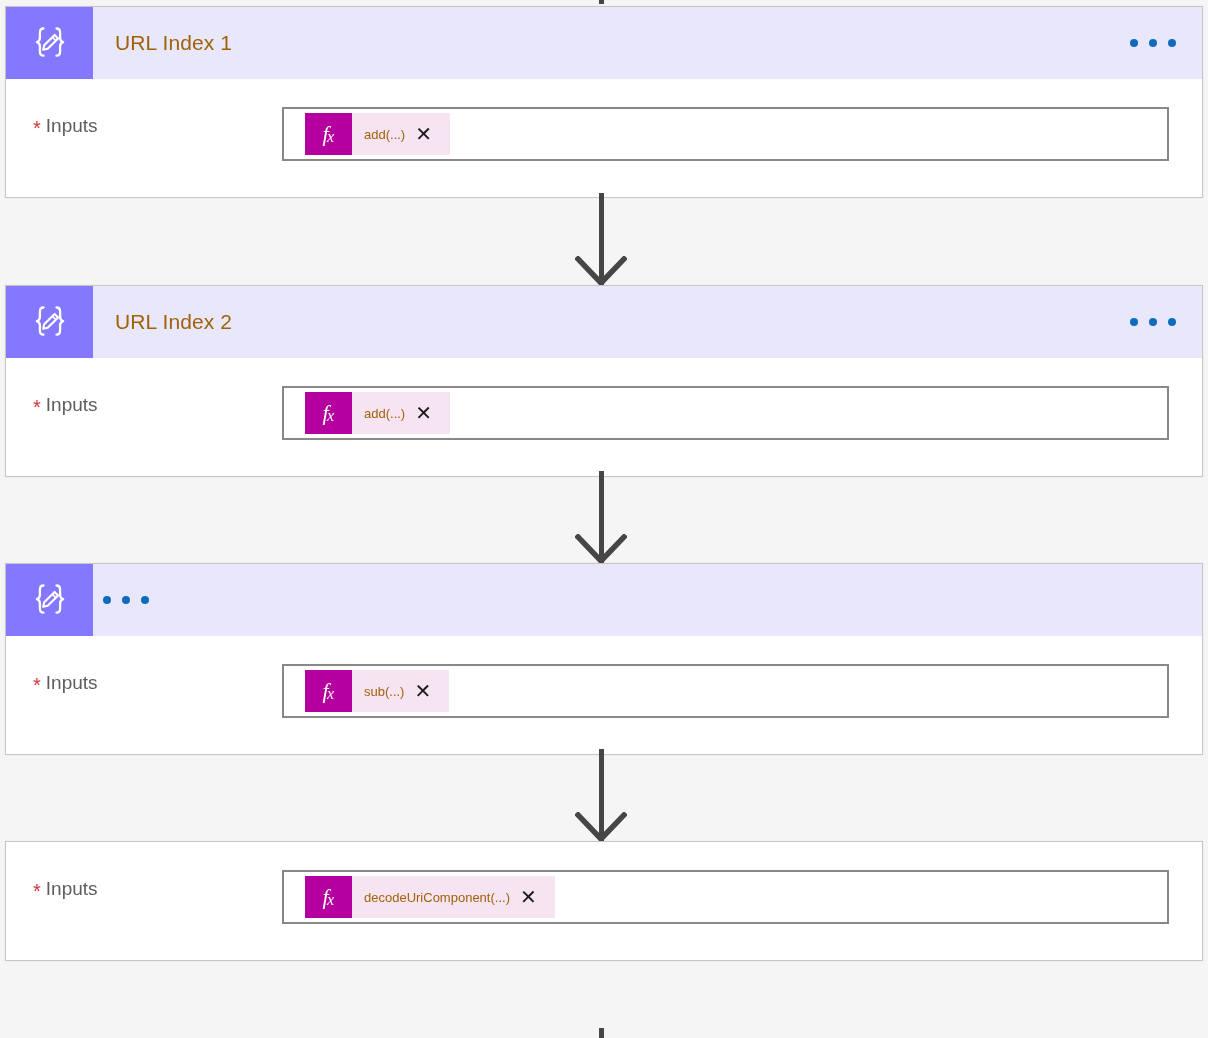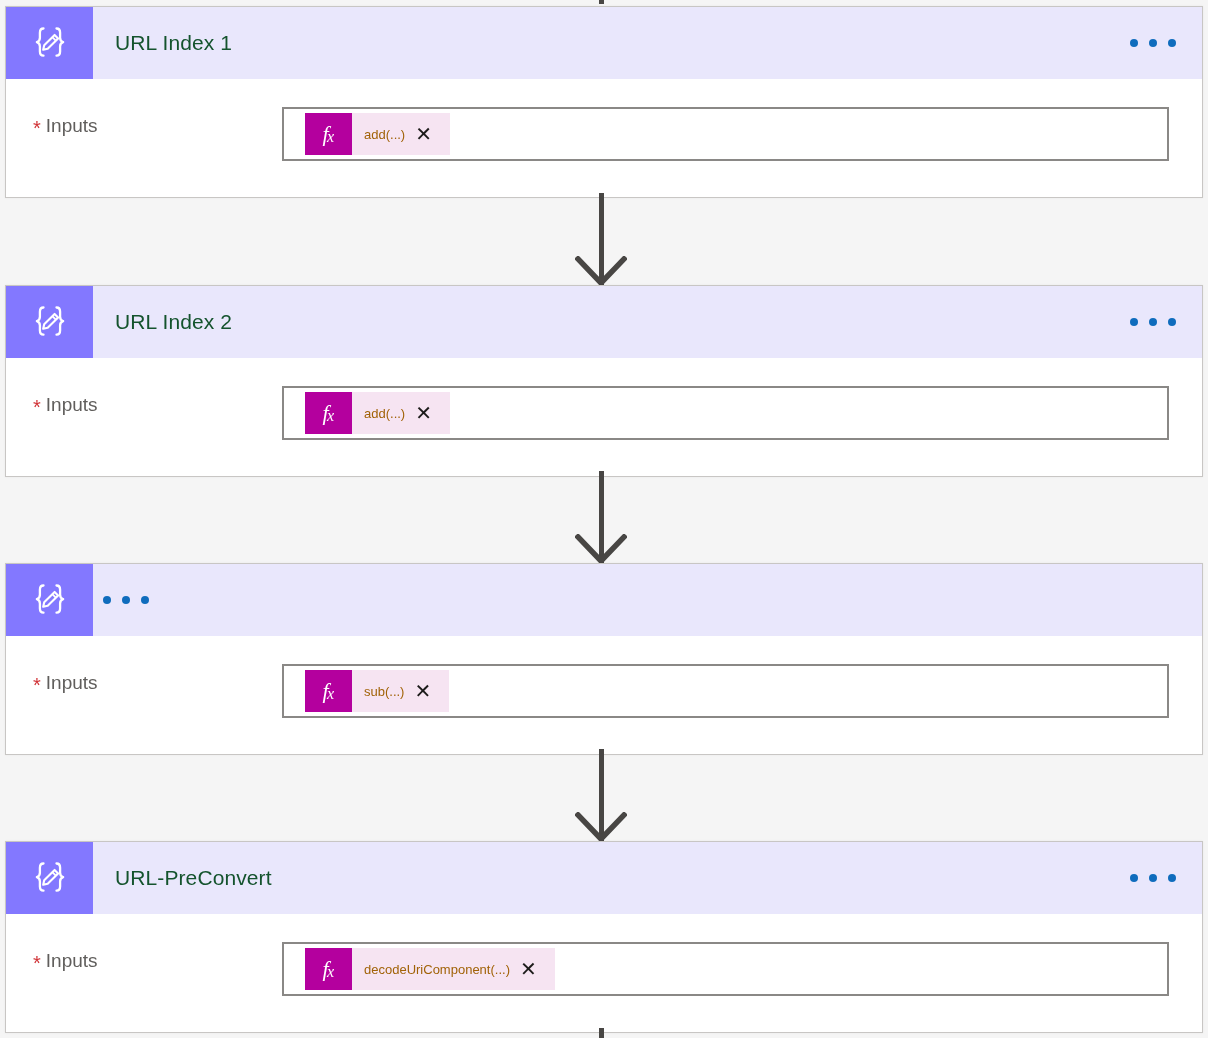--- a/index.html
+++ b/index.html
@@ -83,21 +83,21 @@
     justify-content: center;
   }
   .card-icon-tile svg { display: block; }
 
   .card-title {
     flex: 1;
     display: flex;
     align-items: center;
     padding-left: 22px;
     font-size: 21px;
-    color: #14532d;
+    color: #a16207;
     letter-spacing: 0.1px;
     white-space: nowrap;
     overflow: hidden;
   }
 
   .card-menu {
     display: flex;
     align-items: center;
     justify-content: center;
     gap: 11px;
@@ -325,36 +325,20 @@
   <div class="connector" style="top:749px; height:92px;">
     <div class="c-line"></div>
     <div class="c-head">
       <svg width="52" height="30" viewBox="0 0 52 30" aria-hidden="true">
         <path d="M3 3 L26 27 L49 3" fill="none" stroke="#484644" stroke-width="5.5" stroke-linecap="square"></path>
       </svg>
     </div>
   </div>
 
   <div class="action-card" style="top:841px;">
-    <div class="card-header">
-      <div class="card-icon-tile">
-        <svg width="44" height="44" viewBox="0 0 44 44" aria-hidden="true">
-          <path d="M15.5 7.5c-3 0-3.6 1.6-3.6 4.2v5c0 2.4-.9 3.6-2.9 4.3v.2c2 .7 2.9 1.9 2.9 4.3v5c0 2.6.6 4.2 3.6 4.2" fill="none" stroke="#ffffff" stroke-width="2.3" stroke-linecap="round"></path>
-          <path d="M28.5 7.5c3 0 3.6 1.6 3.6 4.2v5c0 2.4.9 3.6 2.9 4.3v.2c-2 .7-2.9 1.9-2.9 4.3v5c0 2.6-.6 4.2-3.6 4.2" fill="none" stroke="#ffffff" stroke-width="2.3" stroke-linecap="round"></path>
-          <path d="M26.6 13.9l3.5 3.5-10.4 10.4-4.5 1 1-4.5z" fill="none" stroke="#ffffff" stroke-width="2.1" stroke-linejoin="round"></path>
-          <path d="M24.3 16.2l3.5 3.5" fill="none" stroke="#ffffff" stroke-width="1.8"></path>
-        </svg>
-      </div>
-      <div class="card-title">URL-PreConvert</div>
-      <div class="card-menu">
-        <span class="dot"></span>
-        <span class="dot"></span>
-        <span class="dot"></span>
-      </div>
-    </div>
     <div class="card-body">
       <div class="field-label">
         <span class="req-asterisk">*</span>
         <span>Inputs</span>
       </div>
       <div class="field-input">
         <span class="expr-token">
           <span class="fx-badge">f<span class="fx-sub">x</span></span>
           <span class="token-text">decodeUriComponent(...)</span>
           <span class="token-close">✕</span>

